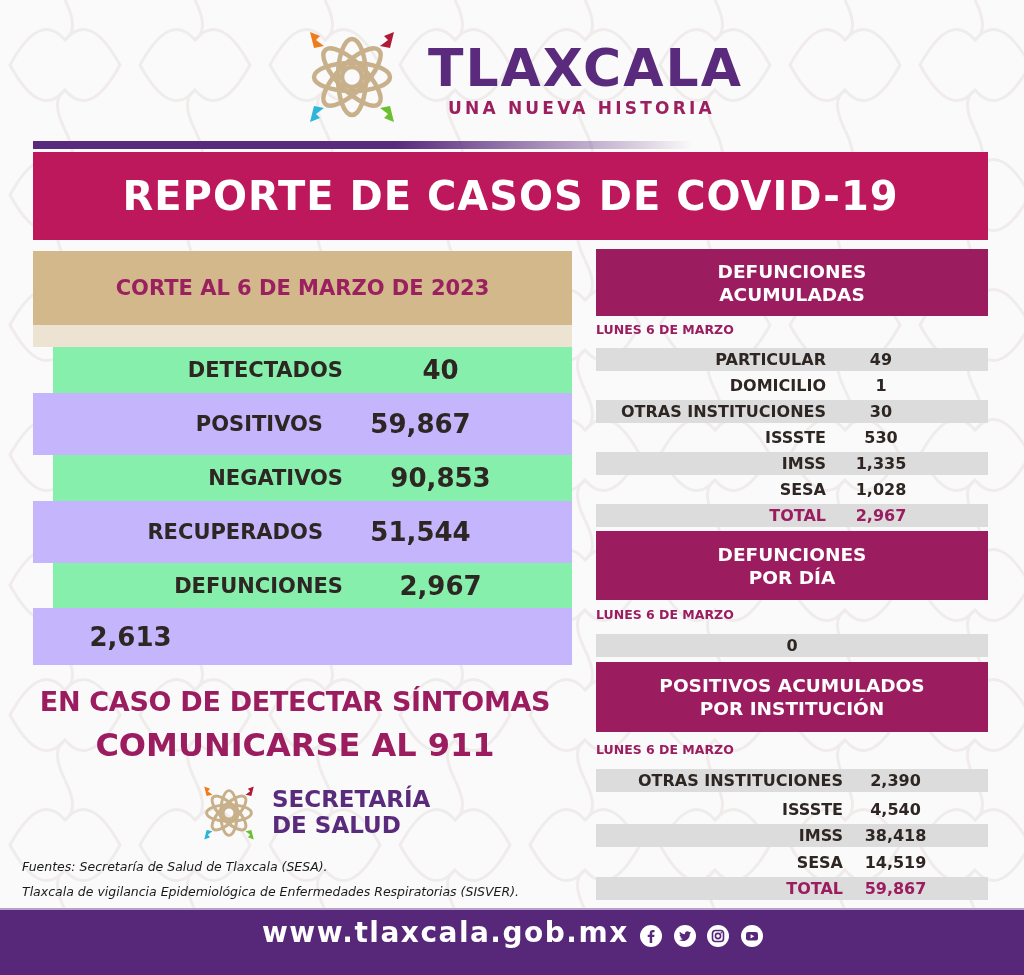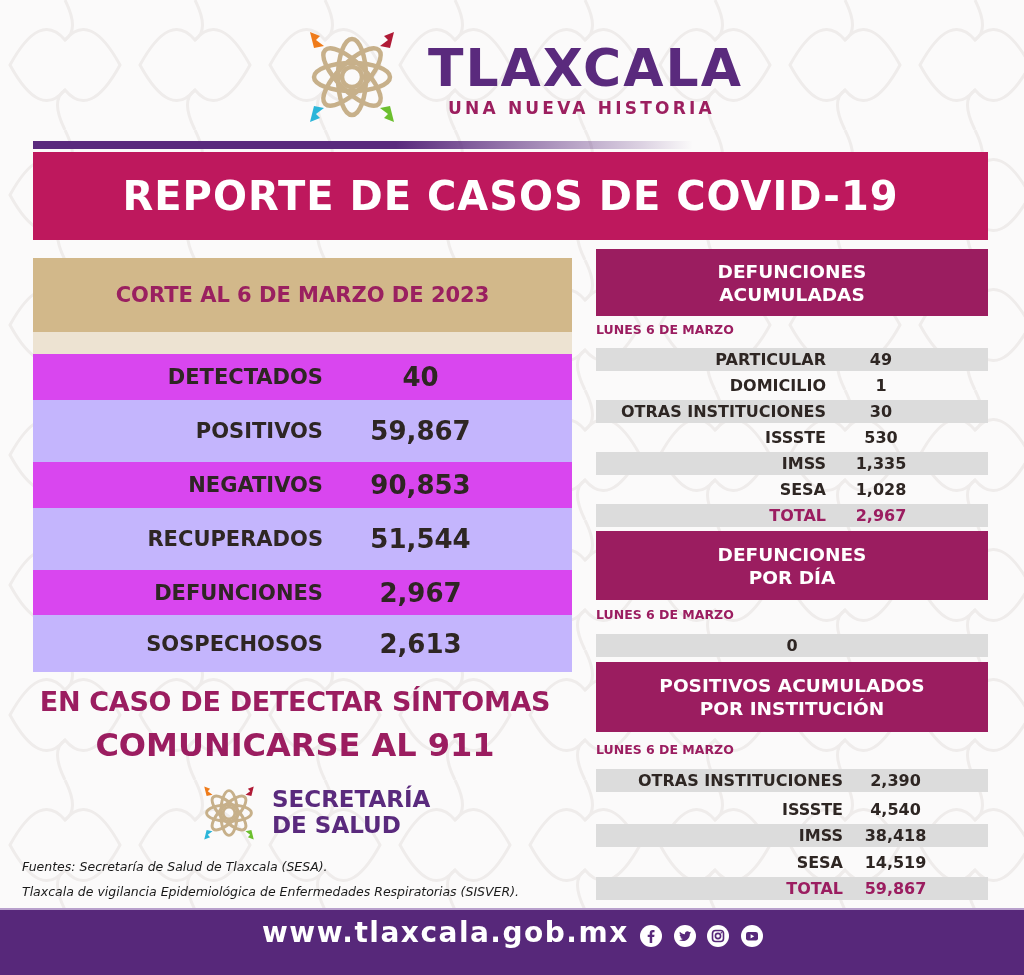--- a/index.html
+++ b/index.html
@@ -35,31 +35,31 @@
   .banner {
     left: 33px; top: 152px; width: 955px; height: 88px;
     background: #be185d;
     display: flex; align-items: center; justify-content: center;
   }
   .banner-title {
     color: #ffffff; font-size: 40px; font-weight: bold; letter-spacing: 1px;
   }
 
   
-  .left-panel { left: 33px; top: 258px; width: 539px; height: 414px; }
+  .left-panel { left: 33px; top: 251px; width: 539px; height: 414px; }
   .corte {
     height: 74px; background: #d2b88a;
     display: flex; align-items: center; justify-content: center;
     color: #9a2060; font-size: 21px; font-weight: bold;
   }
   .gap-light { height: 22px; background: #ede3d2; }
   .stat-row {
     display: flex; align-items: center; height: 53px;
   }
-  .stat-row.dark { background: #d946ef; }
+  .stat-row.dark { background: #86efac; margin-left: 20px; }
   .stat-row.light { background: #c4b5fd; }
   .stat-label {
     width: 290px; text-align: right; font-size: 21px; font-weight: bold;
     color: #2e2623;
   }
   .stat-value {
     width: 195px; text-align: center; font-size: 26px; font-weight: bold;
     color: #2e2623;
   }
 
@@ -169,21 +169,20 @@
   </div>
   <div class="stat-row light" style="height:62px">
     <span class="stat-label">RECUPERADOS</span>
     <span class="stat-value">51,544</span>
   </div>
   <div class="stat-row dark" style="height:45px">
     <span class="stat-label">DEFUNCIONES</span>
     <span class="stat-value">2,967</span>
   </div>
   <div class="stat-row light" style="height:57px">
-    <span class="stat-label">SOSPECHOSOS</span>
     <span class="stat-value">2,613</span>
   </div>
 </div>
 
 <div class="abs right head-box" style="top:249px; height:67px;">
   <span>DEFUNCIONES</span>
   <span>ACUMULADAS</span>
 </div>
 <div class="abs right date-line" style="top:322px;">LUNES 6 DE MARZO</div>
 <div class="abs right" style="top:348px;">

